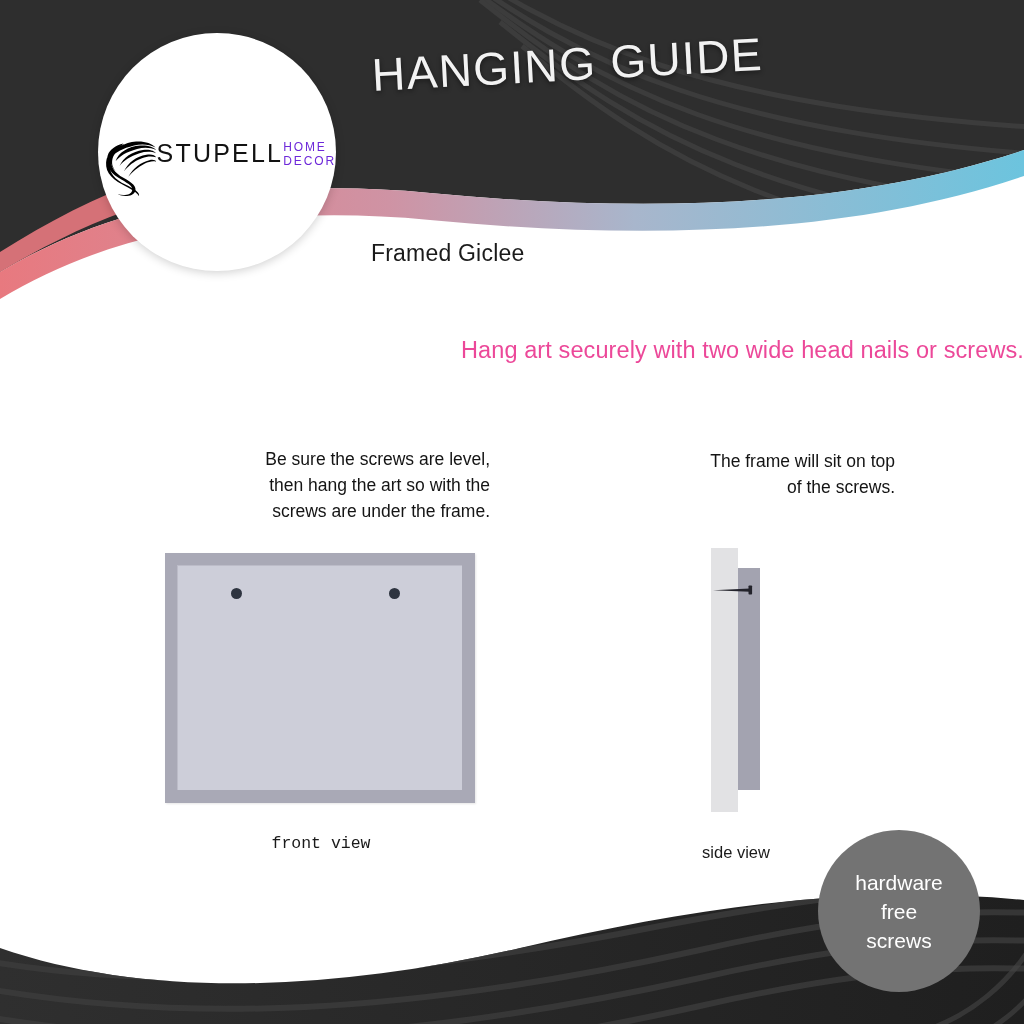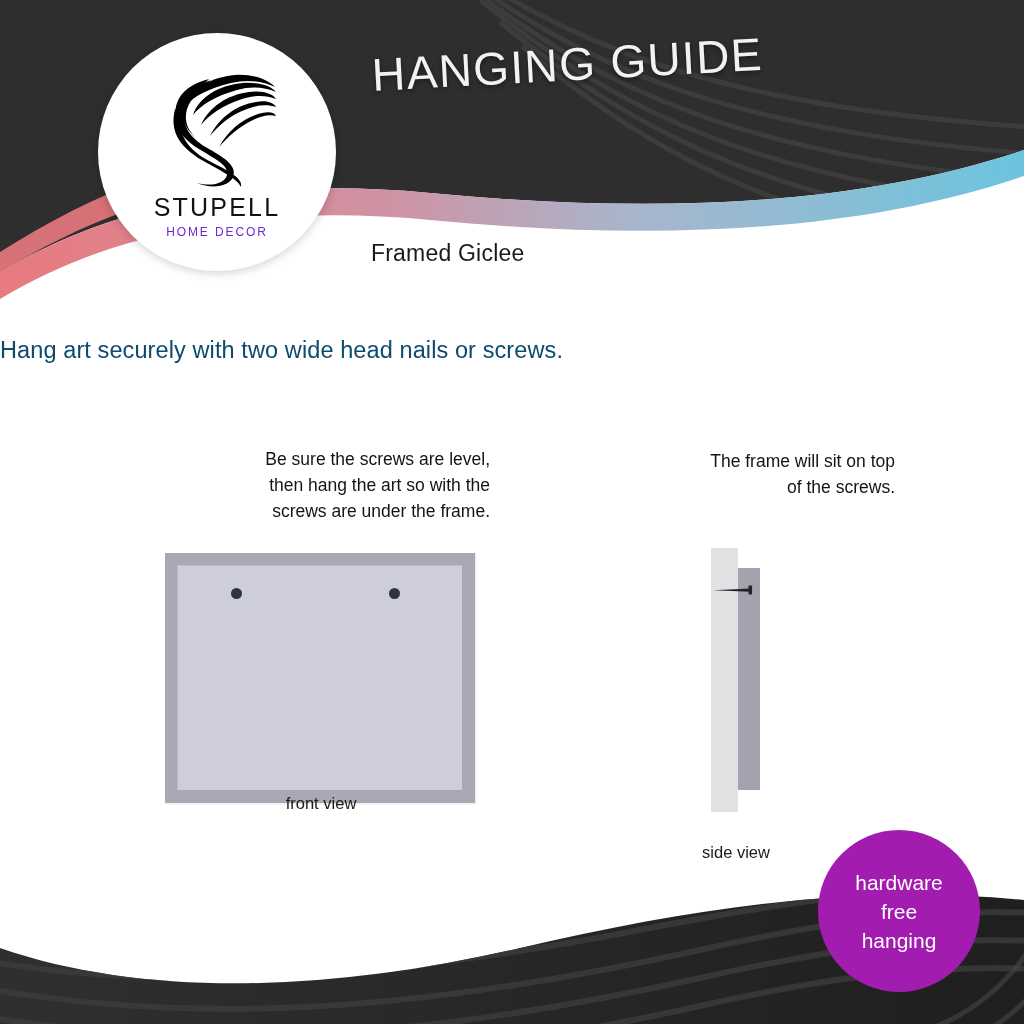--- a/index.html
+++ b/index.html
@@ -30,21 +30,20 @@
     position: absolute;
     left: 98px;
     top: 33px;
     width: 238px;
     height: 238px;
     border-radius: 50%;
     background: #ffffff;
     box-shadow: 0 2px 10px rgba(0,0,0,0.18);
     z-index: 20;
     display: flex;
-    flex-direction: column;
     align-items: center;
   }
   #logo-mark {
     margin-top: 30px;
     width: 120px;
     height: 128px;
   }
   #logo-word {
     font-size: 25px;
     letter-spacing: 2.2px;
@@ -86,23 +85,23 @@
     font-weight: 400;
     letter-spacing: 0.2px;
     z-index: 12;
     white-space: nowrap;
   }
   #lead-line {
     position: absolute;
     left: 0;
     top: 337px;
     width: 1024px;
-    text-align: left;
+    text-align: right;
     font-size: 23.5px;
-    color: #0c4a6e;
+    color: #ec4899;
     font-weight: 400;
     letter-spacing: 0.1px;
     z-index: 12;
   }
 
   .caption-block {
     position: absolute;
     text-align: right;
     font-size: 17.5px;
     line-height: 26px;
@@ -112,21 +111,21 @@
   #caption-front { left: 160px; top: 446px; width: 330px; }
   #caption-side  { left: 610px; top: 448px; width: 285px; }
 
   .view-label {
     position: absolute;
     text-align: center;
     font-size: 16.5px;
     color: #1a1a1a;
     z-index: 12;
   }
-  #label-front { left: 205px; top: 794px; width: 232px; }
+  #label-front { left: 205px; top: 834px; width: 232px; font-family: Liberation Mono, monospace; }
   #label-side  { left: 640px; top: 843px; width: 192px; }
 
   
   #front-view {
     position: absolute;
     left: 165px;
     top: 553px;
     width: 310px;
     height: 250px;
     background: #a9a9b6;
@@ -189,21 +188,21 @@
   }
 
   
   #badge-circle {
     position: absolute;
     left: 818px;
     top: 830px;
     width: 162px;
     height: 162px;
     border-radius: 50%;
-    background: #a21caf;
+    background: #737373;
     z-index: 25;
     display: flex;
     flex-direction: column;
     align-items: center;
     justify-content: center;
     color: #ffffff;
     font-size: 21px;
     line-height: 29px;
     text-align: center;
   }
@@ -333,16 +332,16 @@
     <svg id="side-nail" viewBox="0 0 46 10">
       <path d="M0,5.2 L37,3.6 L37,6.8 Z" fill="#23232b"></path>
       <rect x="35.5" y="0.4" width="3.6" height="9.2" rx="0.8" fill="#23232b"></rect>
     </svg>
   </div>
   <div class="view-label" id="label-side">side view</div>
 
   <div id="badge-circle">
     <div>hardware</div>
     <div>free</div>
-    <div>hanging</div>
+    <div>screws</div>
   </div>
 
 </div>
 
 </body></html>

